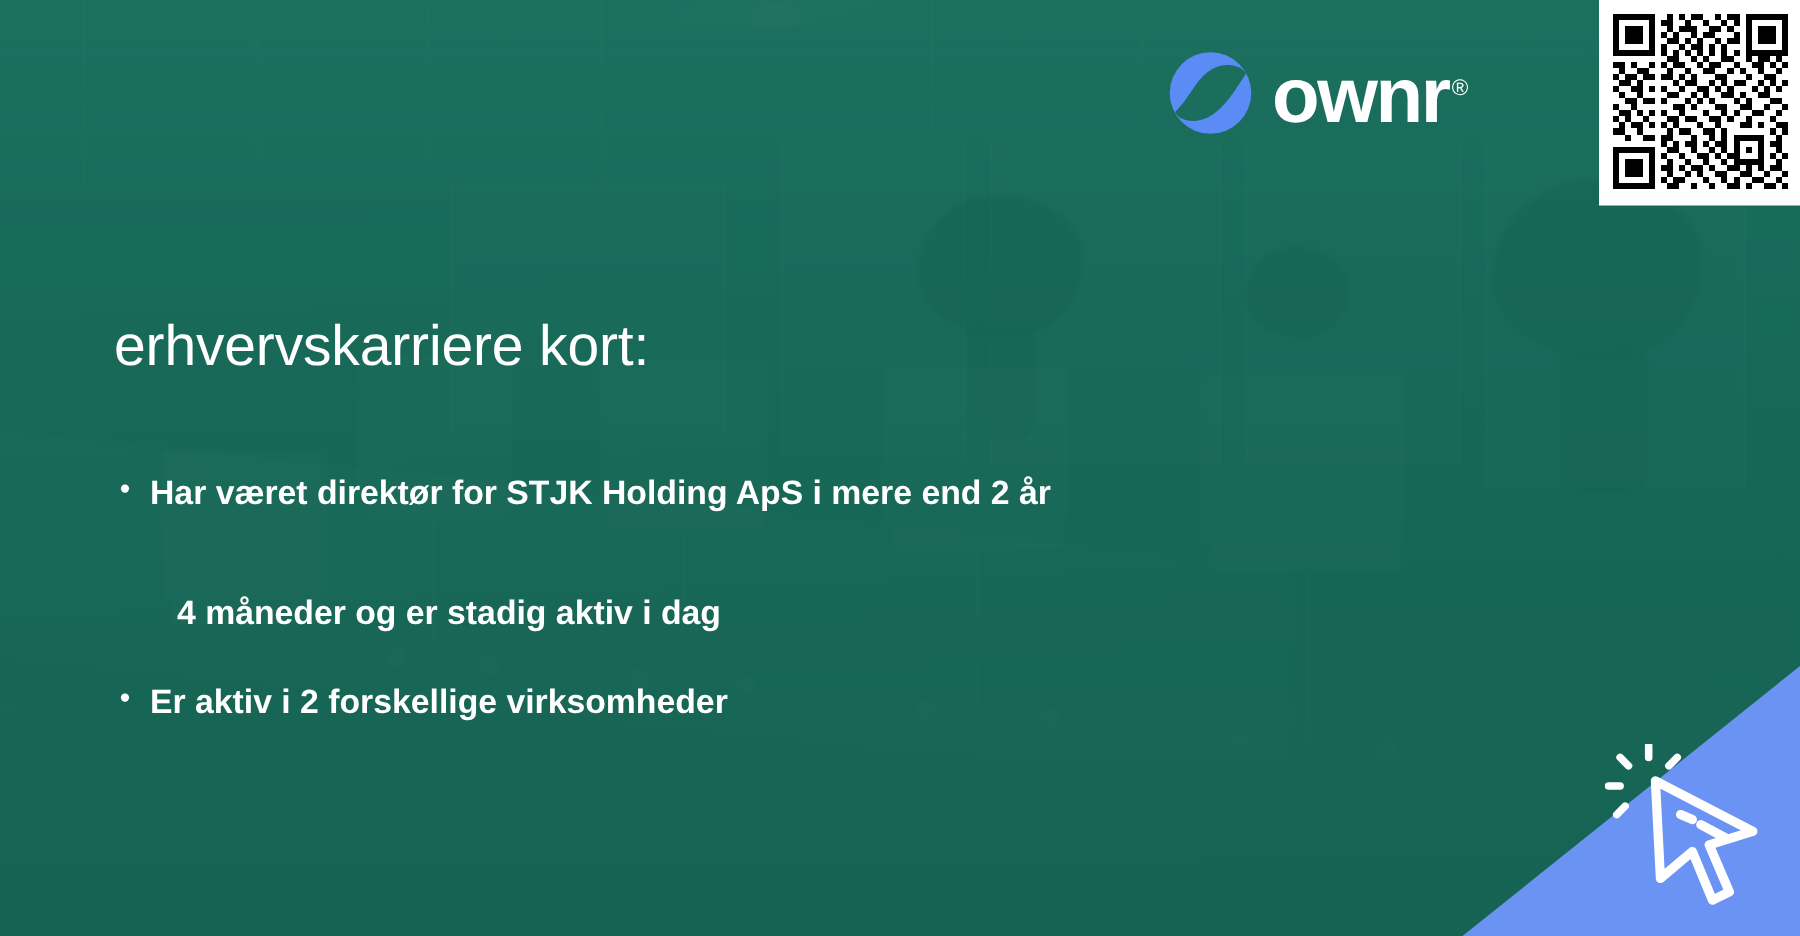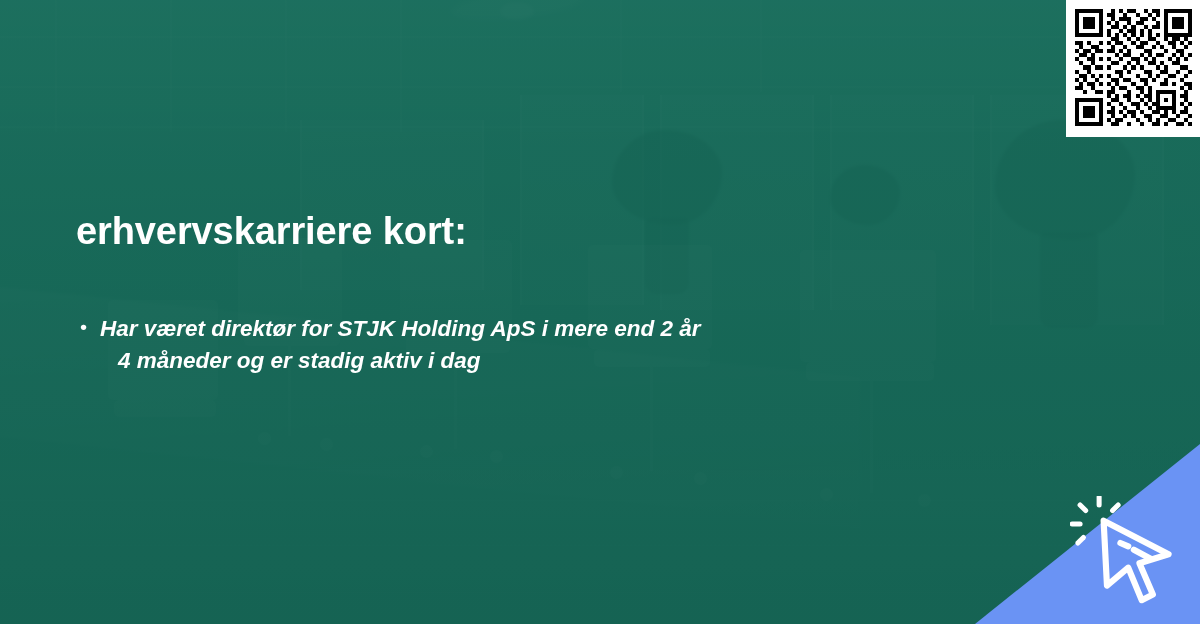--- a/index.html
+++ b/index.html
@@ -164,33 +164,32 @@
     line-height: 1.02;
     letter-spacing: -.3px;
     white-space: nowrap;
   }
   .title-sub {
     position: absolute;
     left: 76px;
     top: 212px;
     color: #ffffff;
     font-size: 38px;
-    font-weight: bold;
+    font-weight: normal;
     line-height: 1.05;
     letter-spacing: -.1px;
     white-space: nowrap;
     text-align: right;
   }
 
   .bullets {
     position: absolute;
     left: 80px;
     top: 313px;
     width: 900px;
-    font-style: italic;
   }
   .bullet-row {
     display: block;
     margin-bottom: 26px;
     color: #ffffff;
     font-size: 22.5px;
     font-weight: bold;
     line-height: 1.44;
   }
   .bullet-row .dot {
@@ -202,20 +201,21 @@
   }
   .bullet-row .btext {
     display: inline-block;
     width: 860px;
     vertical-align: top;
     text-indent: 0;
   }
   .bullet-row .btext .l2 {
     display: block;
     padding-left: 18px;
+    margin-top: 48px;
   }
 
   
   .logo {
     position: absolute;
     left: 778px;
     top: 33px;
     display: flex;
     align-items: center;
   }
@@ -358,22 +358,39 @@
   <div class="content">
 
 
 
     <div class="title-sub">erhvervskarriere kort:</div>
 
     <div class="bullets">
       <div class="bullet-row">
         <span class="dot">•</span><span class="btext"><span>Har været direktør for STJK Holding ApS i mere end 2 år</span><span class="l2">4 måneder og er stadig aktiv i dag</span></span>
       </div>
+      <div class="bullet-row">
+        <span class="dot">•</span><span class="btext"><span>Er aktiv i 2 forskellige virksomheder</span></span>
+      </div>
     </div>
 
+    <div class="logo">
+      <svg class="logo-mark" viewBox="0 0 64 64">
+        <defs>
+          <mask id="ownrmask">
+            <rect x="0" y="0" width="64" height="64" fill="#fff"></rect>
+            <path d="M 6 46 C 18 34 22 20 34 14 C 44 9 56 12 58 18 C 50 30 42 44 30 50 C 20 55 8 52 6 46 Z" fill="#000"></path>
+            <circle cx="32" cy="32" r="9" fill="#000"></circle>
+          </mask>
+        </defs>
+        <circle cx="32" cy="32" r="30" fill="#5b8cf5" mask="url(#ownrmask)"></circle>
+        <circle cx="32" cy="32" r="30" fill="none" stroke="none"></circle>
+      </svg>
+      <div class="logo-word"><span>ownr</span><span class="logo-reg">®</span></div>
+    </div>
 
     <div class="qr-panel">
       <svg class="qr-inner" viewBox="0 0 29 29" shape-rendering="crispEdges">
         <rect width="29" height="29" fill="#ffffff"></rect>
         <g fill="#000000">
 
           <rect x="0" y="0" width="7" height="1"></rect>
             <rect x="0" y="6" width="7" height="1"></rect>
           <rect x="0" y="0" width="1" height="7"></rect>
             <rect x="6" y="0" width="1" height="7"></rect>

